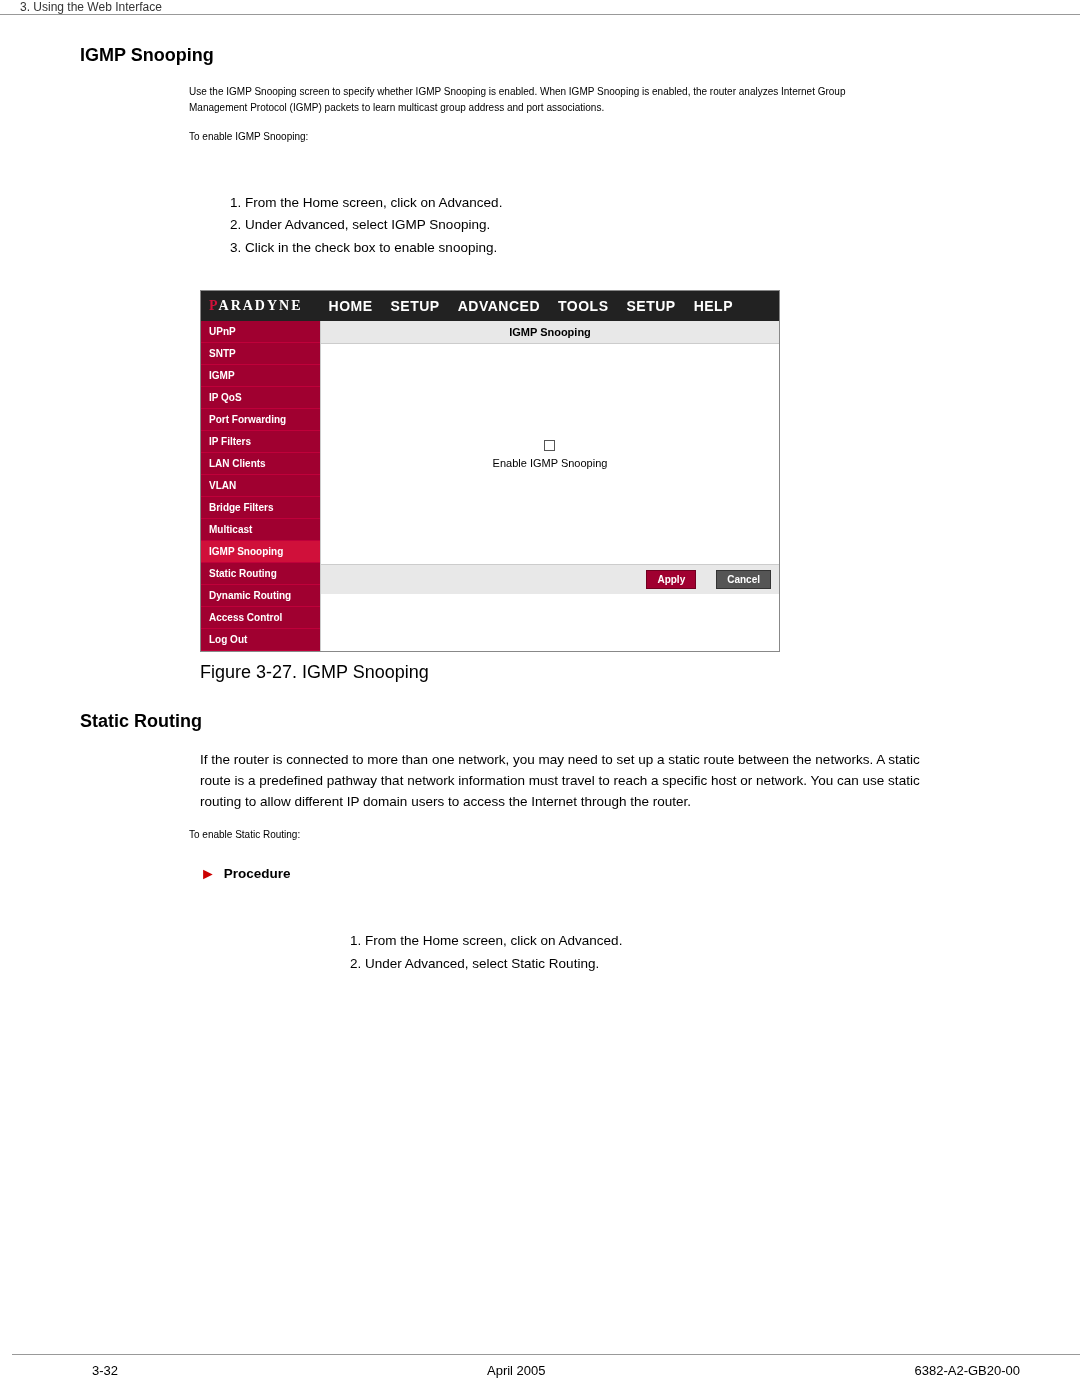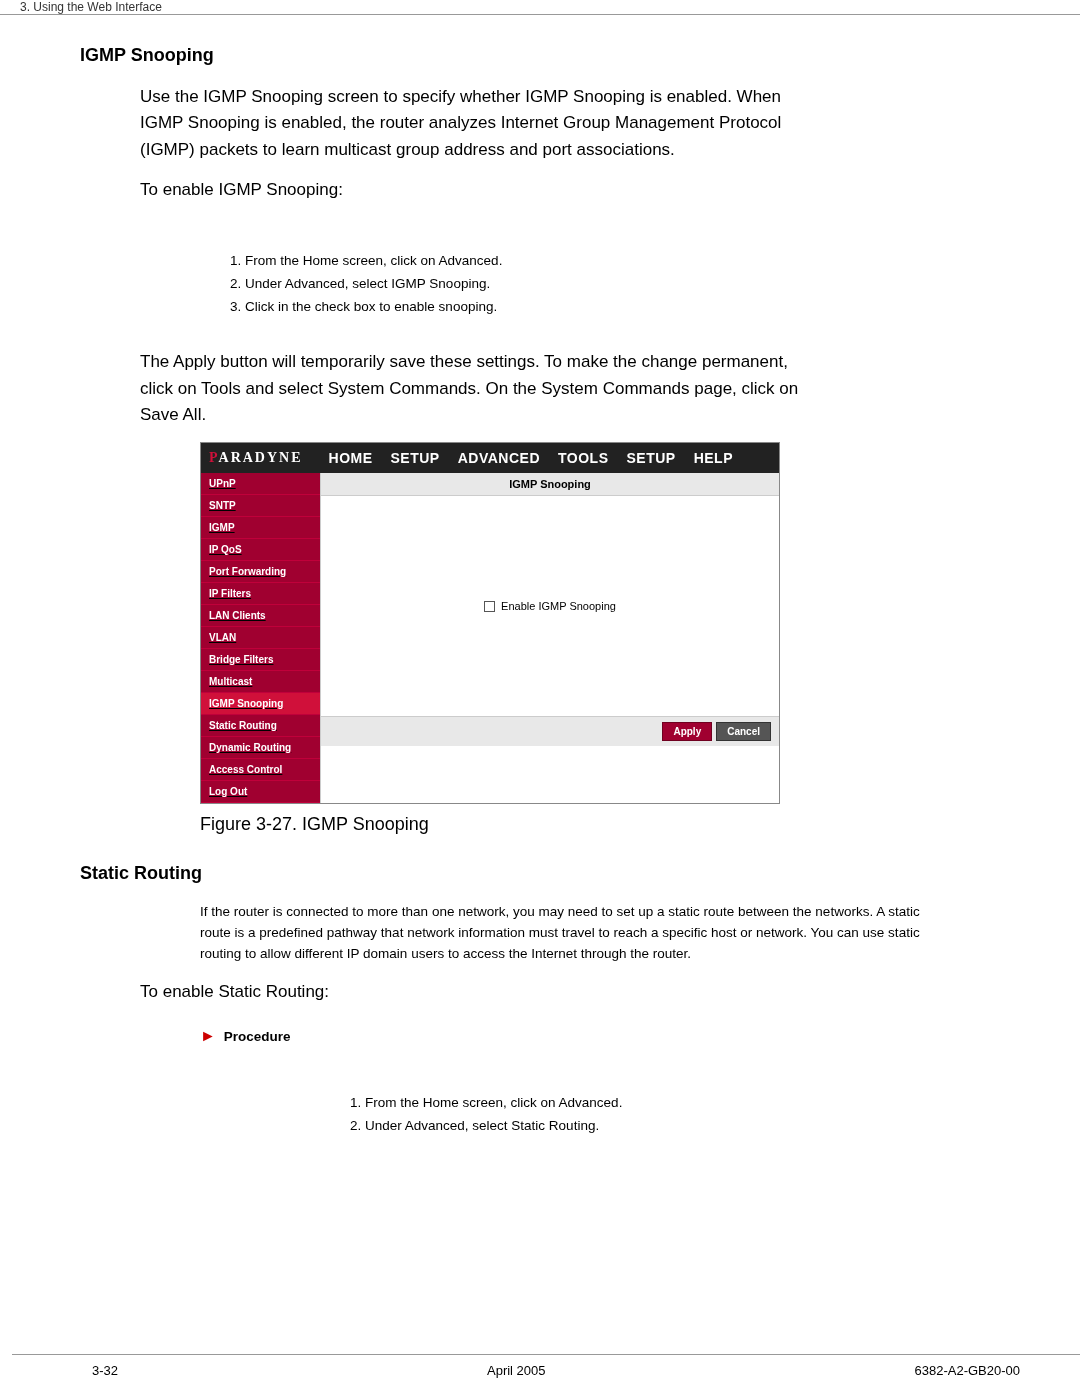--- a/index.html
+++ b/index.html
@@ -28,23 +28,23 @@
 
     
     .section-title {
       font-size: 18px;
       font-weight: bold;
       margin-bottom: 18px;
     }
 
     
     .body-text {
-      font-size: 17px;
+      font-size: 10px;
       line-height: 1.55;
-      margin-left: 60px;
+      margin-left: 109px;
       margin-bottom: 14px;
       max-width: 680px;
     }
 
     .body-text-wide {
       font-size: 13.5px;
       line-height: 1.55;
       margin-left: 120px;
       margin-bottom: 14px;
       max-width: 720px;
@@ -121,21 +121,20 @@
       display: flex;
       background: #f0f0f0;
     }
 
     
     .router-sidebar {
       width: 120px;
       background: #f0f0f0;
       border-right: 1px solid #ccc;
       flex-shrink: 0;
-      text-decoration: underline;
     }
     .sidebar-item {
       display: block;
       padding: 5px 8px;
       font-size: 10px;
       font-weight: bold;
       color: #fff;
       background: #a00030;
       border-bottom: 1px solid #c0003a;
       cursor: pointer;
@@ -164,34 +163,35 @@
       min-height: 220px;
       display: flex;
       align-items: center;
       justify-content: center;
     }
     .checkbox-label {
       display: flex;
       align-items: center;
       gap: 6px;
       font-size: 11px;
+      flex-direction: column;
     }
     .checkbox-box {
       width: 11px;
       height: 11px;
       border: 1px solid #555;
       background: #fff;
       display: inline-block;
     }
 
     .router-footer {
       display: flex;
       justify-content: flex-end;
       padding: 5px 8px;
-      gap: 4px;
+      gap: 20px;
       background: #e8e8e8;
       border-top: 1px solid #ccc;
     }
     .router-btn {
       font-size: 10px;
       font-weight: bold;
       padding: 3px 10px;
       color: #fff;
       background: #555;
       border: 1px solid #333;
@@ -257,21 +257,20 @@
   <p class="body-text">To enable IGMP Snooping:</p>
 
   <ol class="numbered-list">
     <li data-num="1">From the Home screen, click on Advanced.</li>
     <li data-num="2">Under Advanced, select IGMP Snooping.</li>
     <li data-num="3">Click in the check box to enable snooping.</li>
   </ol>
 
   <div class="spacer"></div>
 
-  <p class="body-text">The Apply button will temporarily save these settings. To make the change permanent, click on Tools and select System Commands. On the System Commands page, click on Save All.</p>
 
   <div class="router-ui">
 
     <div class="router-nav">
       <div class="router-logo">
         <span>P</span>ARADYNE
       </div>
       <div class="nav-items">
         <div class="nav-item">HOME</div>
         <div class="nav-item">SETUP</div>

